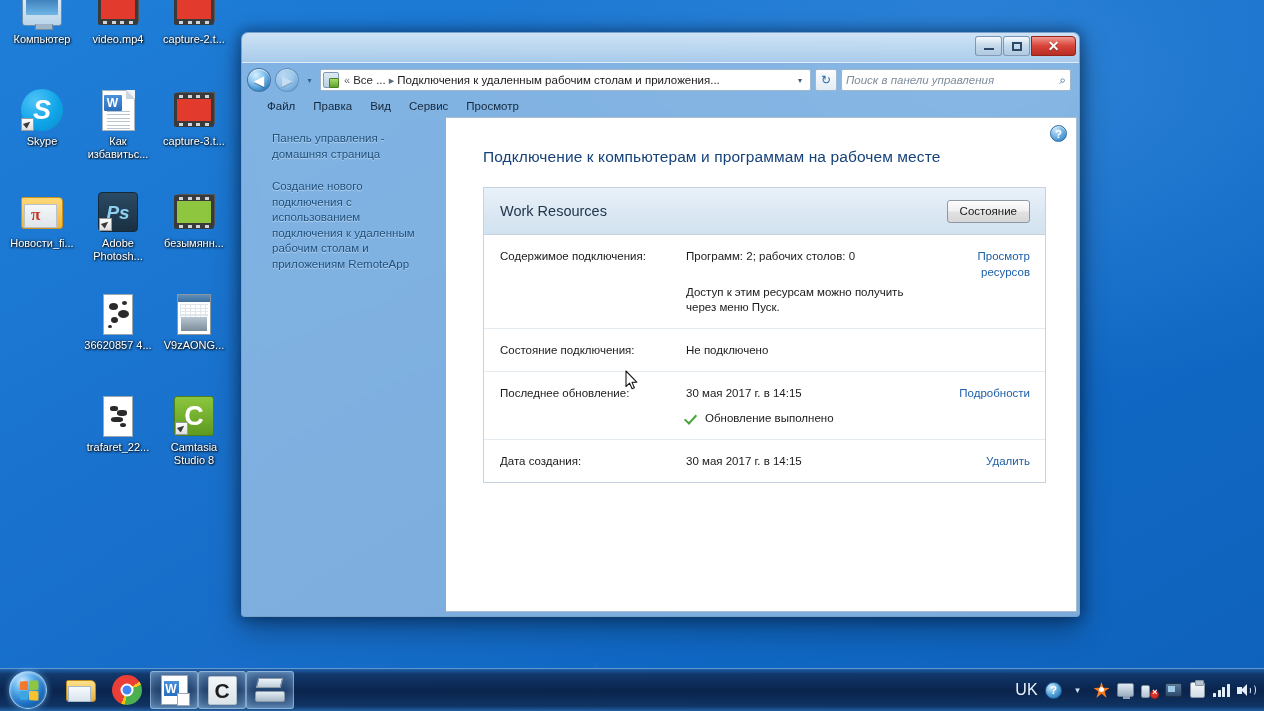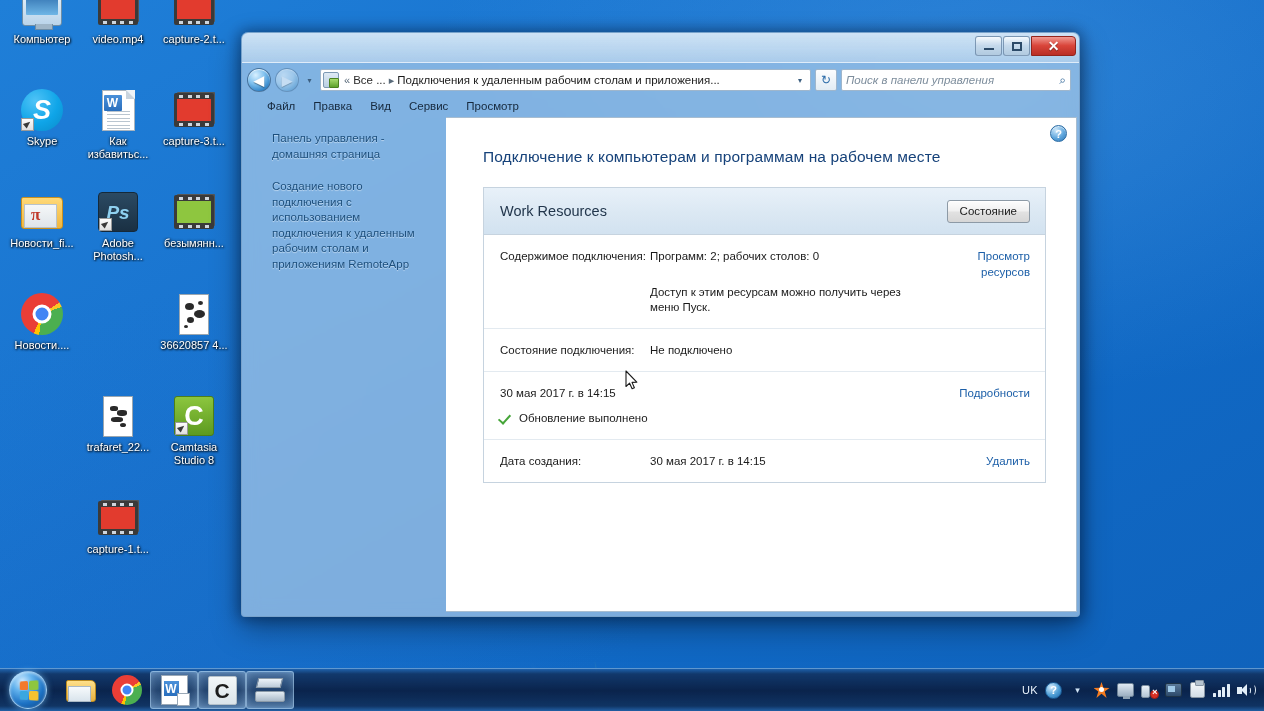--- a/index.html
+++ b/index.html
@@ -307,21 +307,21 @@
     box-shadow: inset 0 1px 0 rgba(255,255,255,0.9);
   }
 
   .crow {
     display: flex; padding: 13px 15px 13px 16px;
     border-bottom: 1px solid #e3eaf0;
     font-size: 11.5px; color: #1a1a1a;
   }
   .crow:last-child { border-bottom: none; }
   .clabel { width: 150px; flex: 0 0 150px; color: #1a1a1a; line-height: 16px; }
-  .cvalue { flex: 1; line-height: 16px; padding-right: 10px; }
+  .cvalue { flex: 1; line-height: 16px; padding-right: 10px; margin-left: 36px; }
   .cvalue .sub { margin-top: 21px; line-height: 15px; }
   .cvalue .statusline { margin-top: 9px; display: flex; align-items: flex-start; gap: 6px; }
   .checkmark {
     flex: 0 0 13px; width: 13px; height: 13px; position: relative; margin-top: 1px;
   }
   .checkmark::after {
     content: ""; position: absolute; left: 1px; top: 1px;
     width: 5px; height: 10px;
     border: solid #45a538; border-width: 0 2.4px 2.4px 0;
     transform: rotate(42deg);
@@ -390,21 +390,21 @@
     background: linear-gradient(#f2f6f8, #dbe4ea); border: 1px solid #b4c0c9;
     display: flex; align-items: center; justify-content: center; }
   .tb-cam span { color: #1c1c1c; font-size: 21px; font-weight: bold; line-height: 1; }
   .tb-scan { width: 30px; height: 24px; position: relative; }
   .tb-scan .sl { position: absolute; left: 2px; top: 0; width: 25px; height: 10px;
     background: linear-gradient(#eef4f9, #bdccda); border: 1px solid #8b9aa8; transform: skewX(-14deg); }
   .tb-scan .sb { position: absolute; left: 0; bottom: 0; width: 30px; height: 11px;
     background: linear-gradient(#e4ecf3, #a9bac9); border: 1px solid #8b9aa8; border-radius: 2px; }
 
   #tray { margin-left: auto; display: flex; align-items: center; gap: 7px; padding-right: 10px; }
-  .tray-lang { color: #e8f2fb; font-size: 11px; letter-spacing: 0.3px; }
+  .tray-lang { color: #e8f2fb; font-size: 16px; letter-spacing: 0.3px; }
   .tray-ico { width: 17px; height: 17px; display: flex; align-items: center; justify-content: center;
     cursor: pointer; position: relative; }
   .ti-help { border-radius: 50%; background: radial-gradient(circle at 34% 28%, #d5ecfc, #4e9ed6 55%, #1f66a8);
     color: #fff; font-size: 11px; font-weight: bold; border: 1px solid #1a5c96; }
   .ti-expand { color: #cfe3f5; font-size: 9px; flex-direction: column; line-height: 1; }
   .ti-avast { width: 16px; height: 16px; background: #f47b20; position: relative;
     clip-path: polygon(50% 0%, 62% 36%, 100% 38%, 70% 60%, 82% 100%, 50% 74%, 18% 100%, 30% 60%, 0% 38%, 38% 36%); }
   .ti-avast::after { content: ""; position: absolute; left: 5.5px; top: 5px; width: 5px; height: 5px;
     border-radius: 50%; background: #fff; }
   .ti-monitor { width: 17px; height: 14px; background: linear-gradient(#dfe9f2, #9db0c2);
@@ -570,44 +570,46 @@
               <i></i>
               <i></i>
               <i></i>
               <i></i>
             </div>
           </div>
       </div>
       <div class="dlabel">безымянн...</div>
     </div>
 
-    <div class="dicon">
-      <div class="glyph">
-        <div class="ico-chrome">
-            <div class="core"></div>
-          </div>
-      </div>
-      <div class="dlabel">Новости....</div>
-    </div>
 
     <div class="dicon"></div>
 
     <div class="dicon">
       <div class="glyph">
         <div class="ico-paper">
           <div class="blob" style="left:5px;top:8px;width:9px;height:7px;"></div>
           <div class="blob" style="left:14px;top:15px;width:11px;height:8px;"></div>
           <div class="blob" style="left:7px;top:22px;width:7px;height:6px;"></div>
           <div class="blob" style="left:18px;top:6px;width:5px;height:4px;"></div>
           <div class="blob" style="left:4px;top:30px;width:4px;height:3px;"></div>
         </div>
       </div>
       <div class="dlabel">36620857 4...</div>
     </div>
 
+    <div class="dicon">
+      <div class="glyph">
+        <div class="ico-table">
+            <div class="hdr"></div>
+            <div class="grid"></div>
+            <div class="photo"></div>
+          </div>
+      </div>
+      <div class="dlabel">V9zAONG...</div>
+    </div>
 
     <div class="dicon"></div>
 
     <div class="dicon">
       <div class="glyph">
         <div class="ico-paper">
           <div class="blob" style="left:6px;top:9px;width:8px;height:5px;border-radius:40%;"></div>
           <div class="blob" style="left:13px;top:13px;width:10px;height:6px;border-radius:40%;"></div>
           <div class="blob" style="left:7px;top:20px;width:12px;height:5px;border-radius:40%;"></div>
           <div class="blob" style="left:16px;top:26px;width:6px;height:4px;"></div>
@@ -622,40 +624,20 @@
             <span>C</span>
             <div class="shortcut-arrow"></div>
           </div>
       </div>
       <div class="dlabel">Camtasia Studio 8</div>
     </div>
 
     <div class="dicon"></div>
 
 
-    <div class="dicon">
-      <div class="glyph">
-        <div class="ico-film">
-            <div class="perf t">
-              <i></i>
-              <i></i>
-              <i></i>
-              <i></i>
-            </div>
-            <div class="strip"></div>
-            <div class="perf b">
-              <i></i>
-              <i></i>
-              <i></i>
-              <i></i>
-            </div>
-          </div>
-      </div>
-      <div class="dlabel">capture-1.t...</div>
-    </div>
 
   </div>
 
   <div id="window">
 
     <div id="titlebar">
       <div id="winbtns">
         <div class="winbtn">
             <div class="wb-min"></div>
           </div>
@@ -733,20 +715,21 @@
 
           <div class="crow">
             <div class="clabel">Состояние подключения:</div>
             <div class="cvalue">
               <div>Не подключено</div>
             </div>
             <div class="caction"></div>
           </div>
 
           <div class="crow">
+            <div class="clabel">Последнее обновление:</div>
             <div class="cvalue">
               <div>30 мая 2017 г. в 14:15</div>
               <div class="statusline">
                 <span class="checkmark"></span>
                 <span>Обновление выполнено</span>
               </div>
             </div>
             <div class="caction">Подробности</div>
           </div>
 

